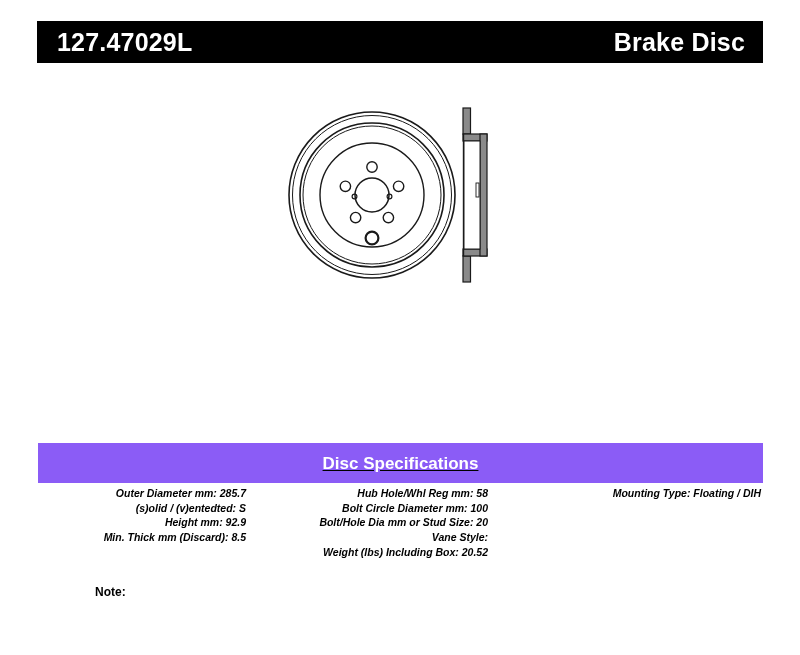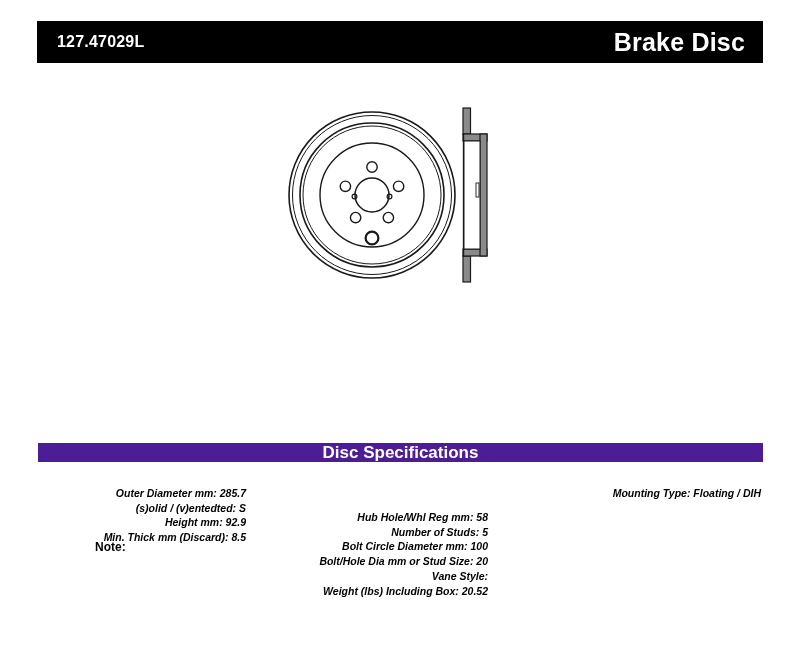--- a/index.html
+++ b/index.html
@@ -25,21 +25,21 @@
     height: 42px;
     background: #000000;
     display: flex;
     align-items: center;
     justify-content: space-between;
     box-sizing: border-box;
     padding: 0 18px 0 20px;
   }
   .part-number {
     color: #ffffff;
-    font-size: 16px;
+    font-size: 25px;
     font-weight: bold;
     letter-spacing: 0.2px;
     line-height: 1;
   }
   .product-type {
     color: #ffffff;
     font-size: 25px;
     font-weight: bold;
     letter-spacing: 0.2px;
     line-height: 1;
@@ -56,25 +56,26 @@
   .drawing-area svg {
     display: block;
   }
 
   
   .specs-bar {
     position: absolute;
     left: 38px;
     top: 443px;
     width: 725px;
-    height: 19px;
-    background: #4c1d95;
+    height: 40px;
+    background: #8b5cf6;
     display: flex;
     align-items: center;
     justify-content: center;
+    text-decoration: underline;
   }
   .specs-bar-title {
     color: #ffffff;
     font-size: 17px;
     font-weight: bold;
     line-height: 1;
   }
 
   
   .specs-columns {
@@ -90,39 +91,38 @@
     box-sizing: border-box;
   }
   .spec-col-left {
     width: 208px;
     text-align: right;
   }
   .spec-col-mid {
     width: 242px;
     text-align: right;
     padding-left: 18px;
-    margin-top: 24px;
   }
   .spec-col-right {
     flex: 1;
     text-align: right;
     padding-right: 2px;
   }
   .spec-row {
     font-size: 10.5px;
     font-weight: bold;
     line-height: 14.7px;
     white-space: nowrap;
   }
 
   
   .note-block {
     position: absolute;
     left: 95px;
-    top: 541px;
+    top: 586px;
     font-size: 12px;
     font-weight: bold;
     line-height: 1;
   }
 </style>
 </head>
 <body>
 
 <div class="header-bar">
   <span class="part-number">127.47029L</span>
@@ -184,21 +184,20 @@
 
   <div class="spec-col spec-col-left">
     <div class="spec-row">Outer Diameter mm: 285.7</div>
     <div class="spec-row">(s)olid / (v)entedted: S</div>
     <div class="spec-row">Height mm: 92.9</div>
     <div class="spec-row">Min. Thick mm (Discard): 8.5</div>
   </div>
 
   <div class="spec-col spec-col-mid">
     <div class="spec-row">Hub Hole/Whl Reg mm: 58</div>
-    <div class="spec-row">Number of Studs: 5</div>
     <div class="spec-row">Bolt Circle Diameter mm: 100</div>
     <div class="spec-row">Bolt/Hole Dia mm or Stud Size: 20</div>
     <div class="spec-row">Vane Style:</div>
     <div class="spec-row">Weight (lbs) Including Box: 20.52</div>
   </div>
 
   <div class="spec-col spec-col-right">
     <div class="spec-row">Mounting Type: Floating / DIH</div>
   </div>
 

